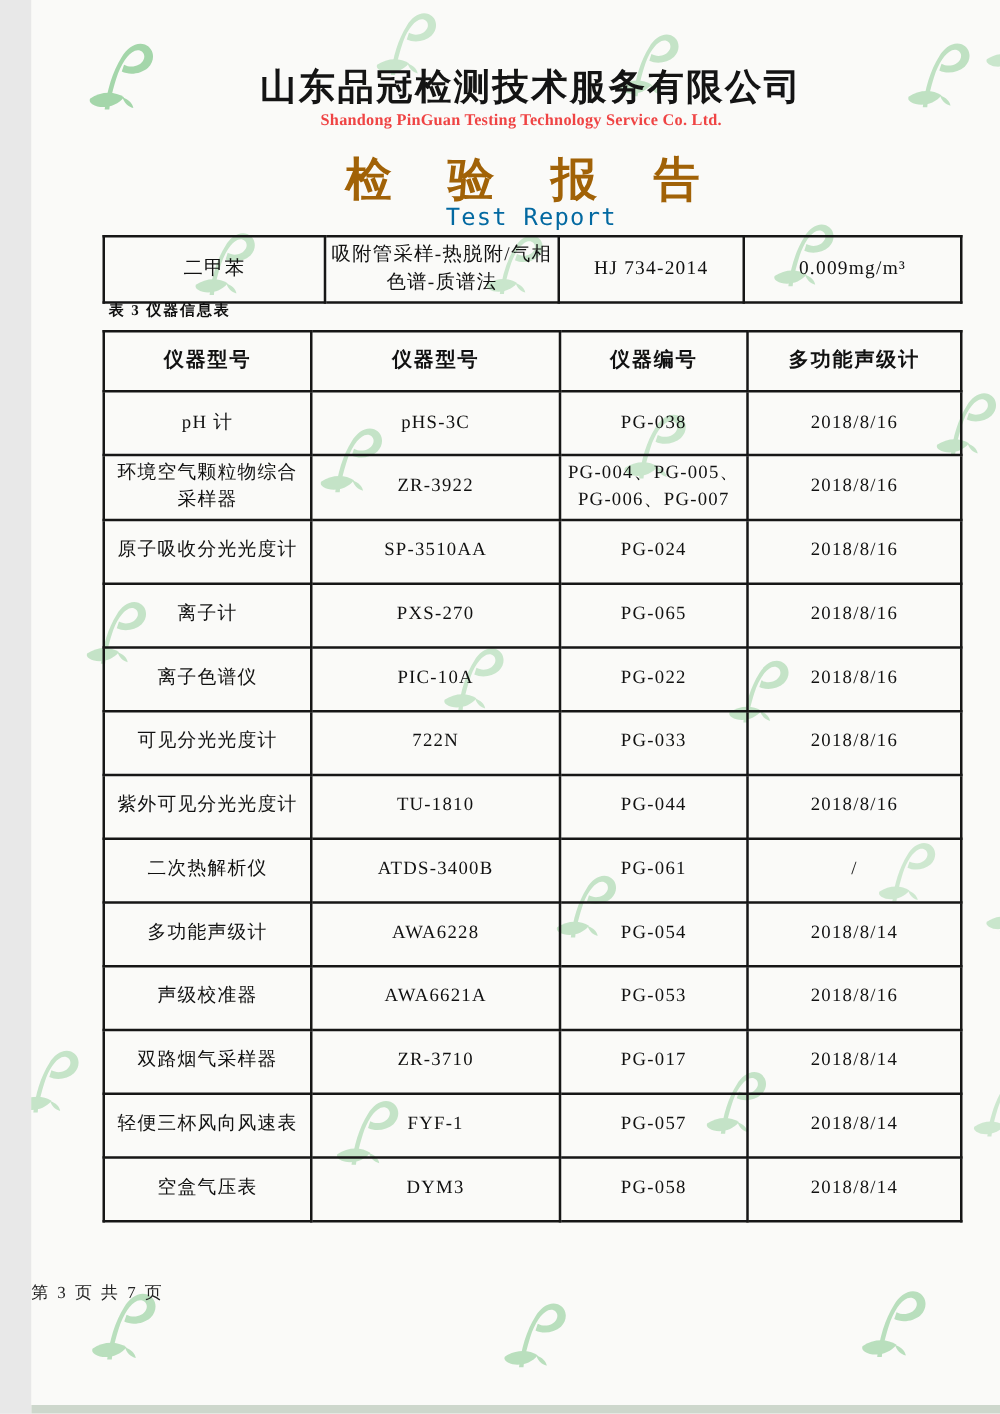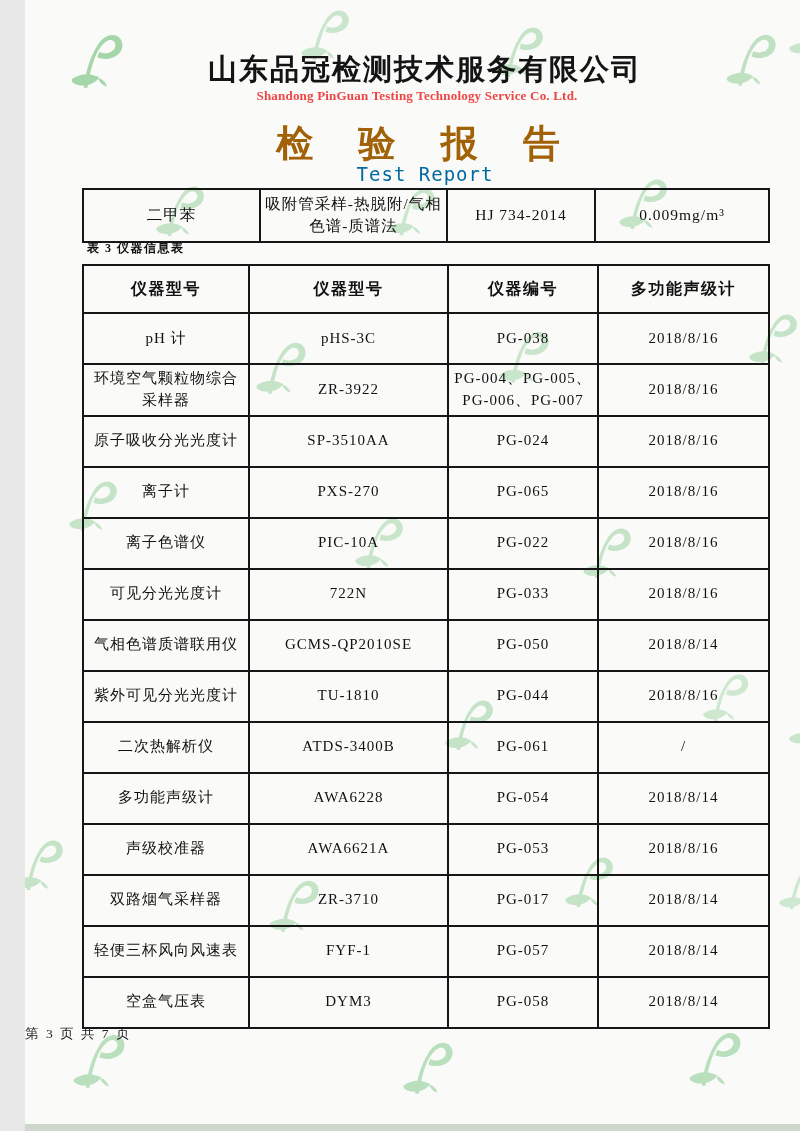--- a/index.html
+++ b/index.html
@@ -232,26 +232,20 @@
           <td>PG-022</td>
           <td>2018/8/16</td>
         </tr>
         <tr>
           <td>可见分光光度计</td>
           <td>722N</td>
           <td>PG-033</td>
           <td>2018/8/16</td>
         </tr>
         <tr>
-          <td>气相色谱质谱联用仪</td>
-          <td>GCMS-QP2010SE</td>
-          <td>PG-050</td>
-          <td>2018/8/14</td>
-        </tr>
-        <tr>
           <td>紫外可见分光光度计</td>
           <td>TU-1810</td>
           <td>PG-044</td>
           <td>2018/8/16</td>
         </tr>
         <tr>
           <td>二次热解析仪</td>
           <td>ATDS-3400B</td>
           <td>PG-061</td>
           <td>/</td>

